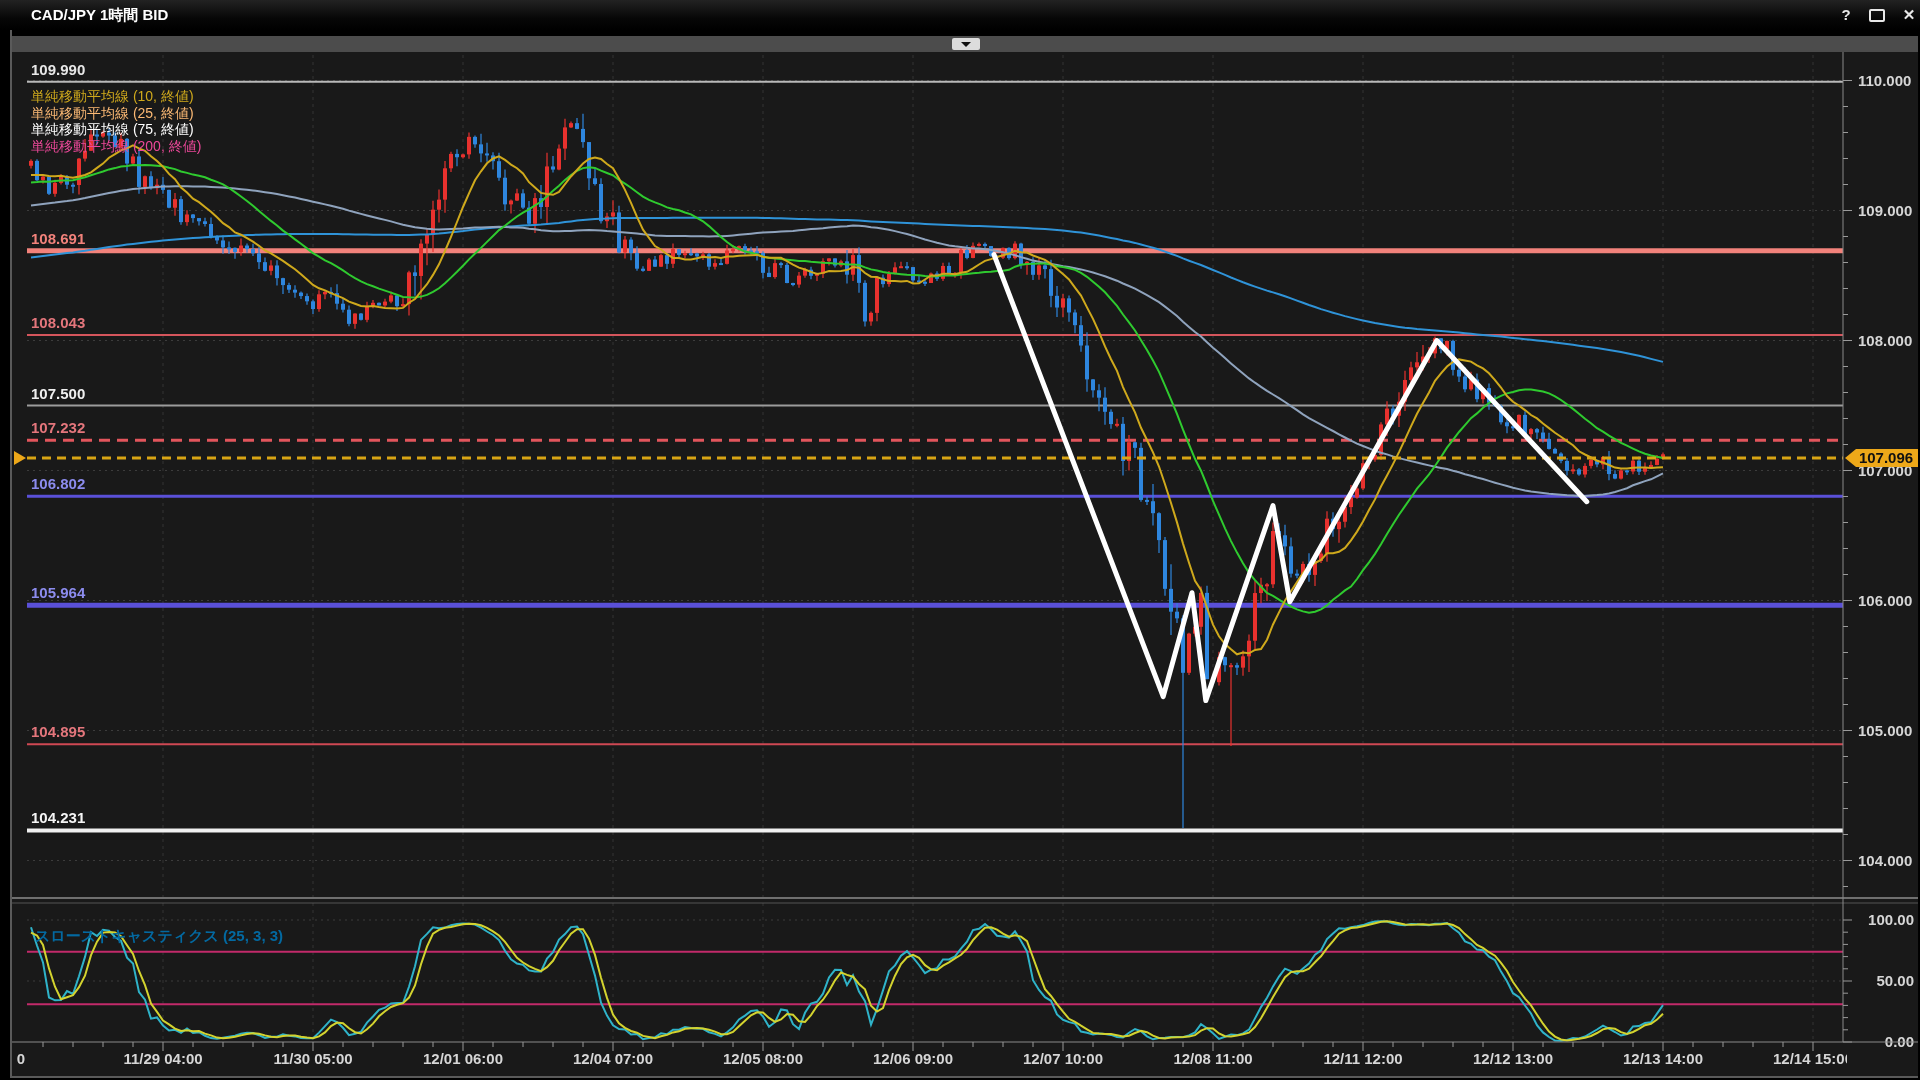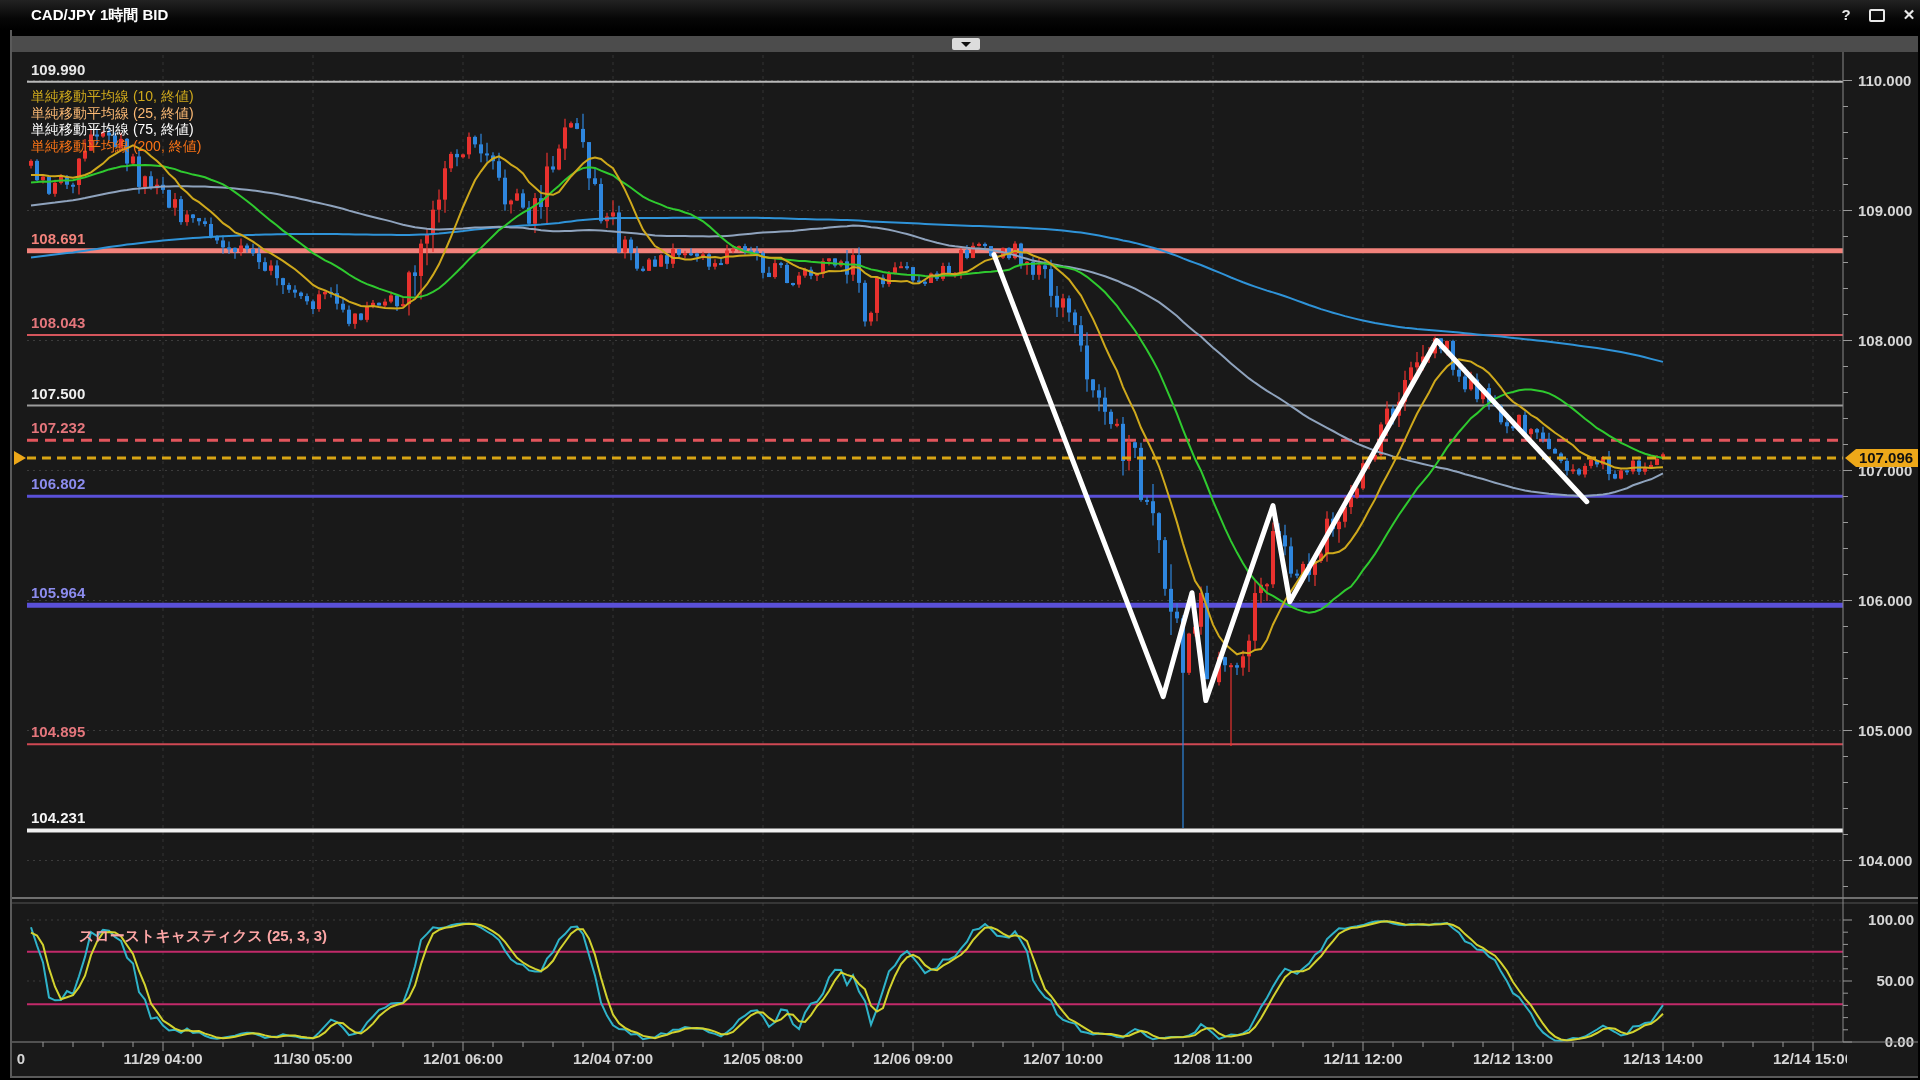--- a/index.html
+++ b/index.html
@@ -820,15 +820,15 @@
       <text x="1513" y="1064" fill="#d6d6d6" font-size="15" text-anchor="middle" font-weight="bold">12/12 13:00</text>
       <text x="1663" y="1064" fill="#d6d6d6" font-size="15" text-anchor="middle" font-weight="bold">12/13 14:00</text>
       <text x="1813" y="1064" fill="#d6d6d6" font-size="15" text-anchor="middle" font-weight="bold">12/14 15:00</text>
     </g>
   </svg>
 
 <div id="legend">
     <div class="legend-item" style="color: rgb(207, 169, 28);">単純移動平均線 (10, 終値)</div>
     <div class="legend-item" style="color: #fdba74;">単純移動平均線 (25, 終値)</div>
     <div class="legend-item" style="color: #ffffff;">単純移動平均線 (75, 終値)</div>
-    <div class="legend-item" style="color: #f97316;">単純移動平均線 (200, 終値)</div>
+    <div class="legend-item" style="color: #ec4899;">単純移動平均線 (200, 終値)</div>
   </div>
-<div id="stoch-label" style="color: #fca5a5; margin-left: 44px;">スローストキャスティクス (25, 3, 3)</div>
+<div id="stoch-label" style="color: #0369a1;">スローストキャスティクス (25, 3, 3)</div>
 
 </body></html>

